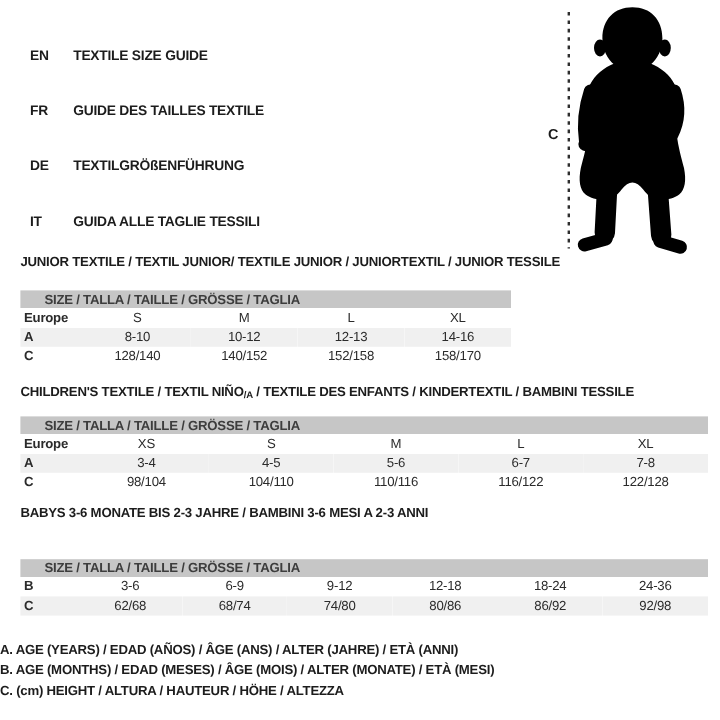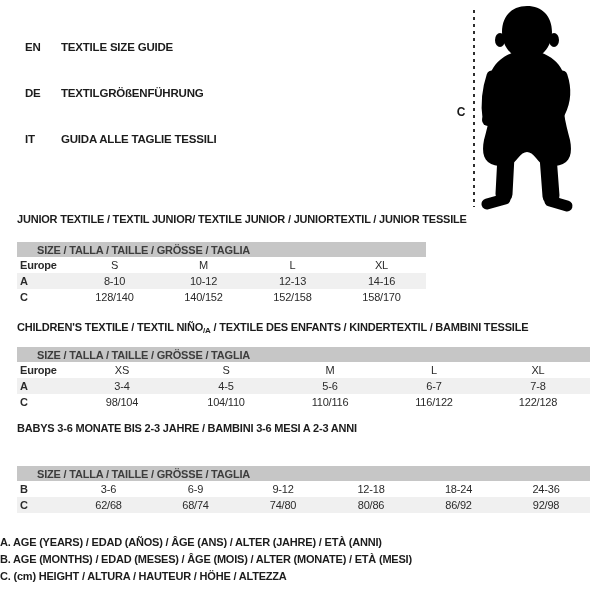--- a/index.html
+++ b/index.html
@@ -50,20 +50,24 @@
 </style>
 </head>
 <body>
 
 <div class="lang-block">
   <div class="lang-row">
     <span>EN</span>
     <span>TEXTILE SIZE GUIDE</span>
   </div>
   <div class="lang-row">
+    <span>FR</span>
+    <span>GUIDE DES TAILLES TEXTILE</span>
+  </div>
+  <div class="lang-row">
     <span>DE</span>
     <span>TEXTILGRÖßENFÜHRUNG</span>
   </div>
   <div class="lang-row">
     <span>IT</span>
     <span>GUIDA ALLE TAGLIE TESSILI</span>
   </div>
 </div>
 
 <div class="baby-wrap">

